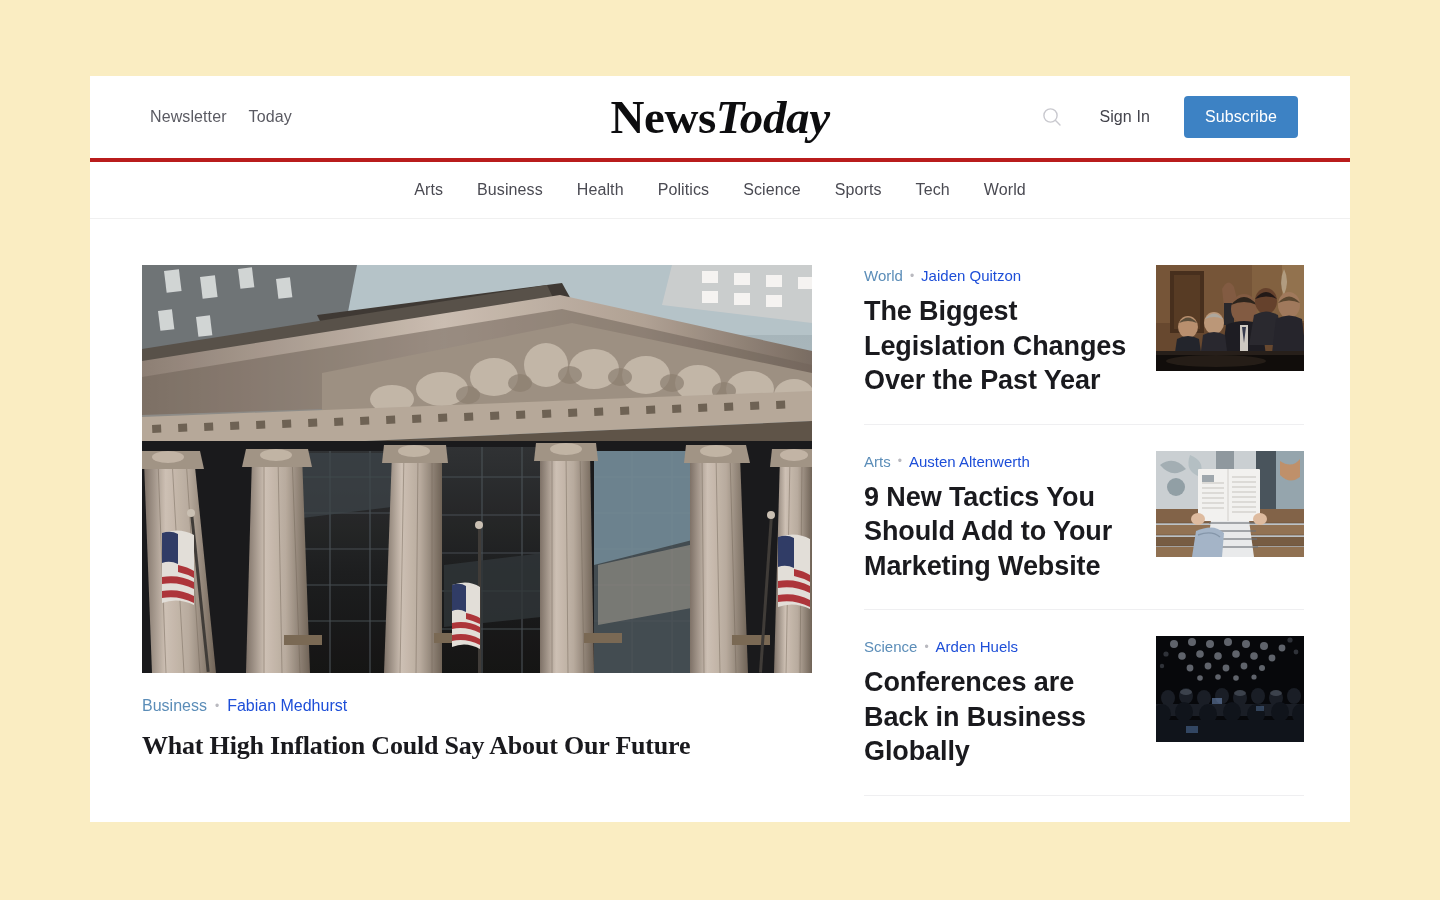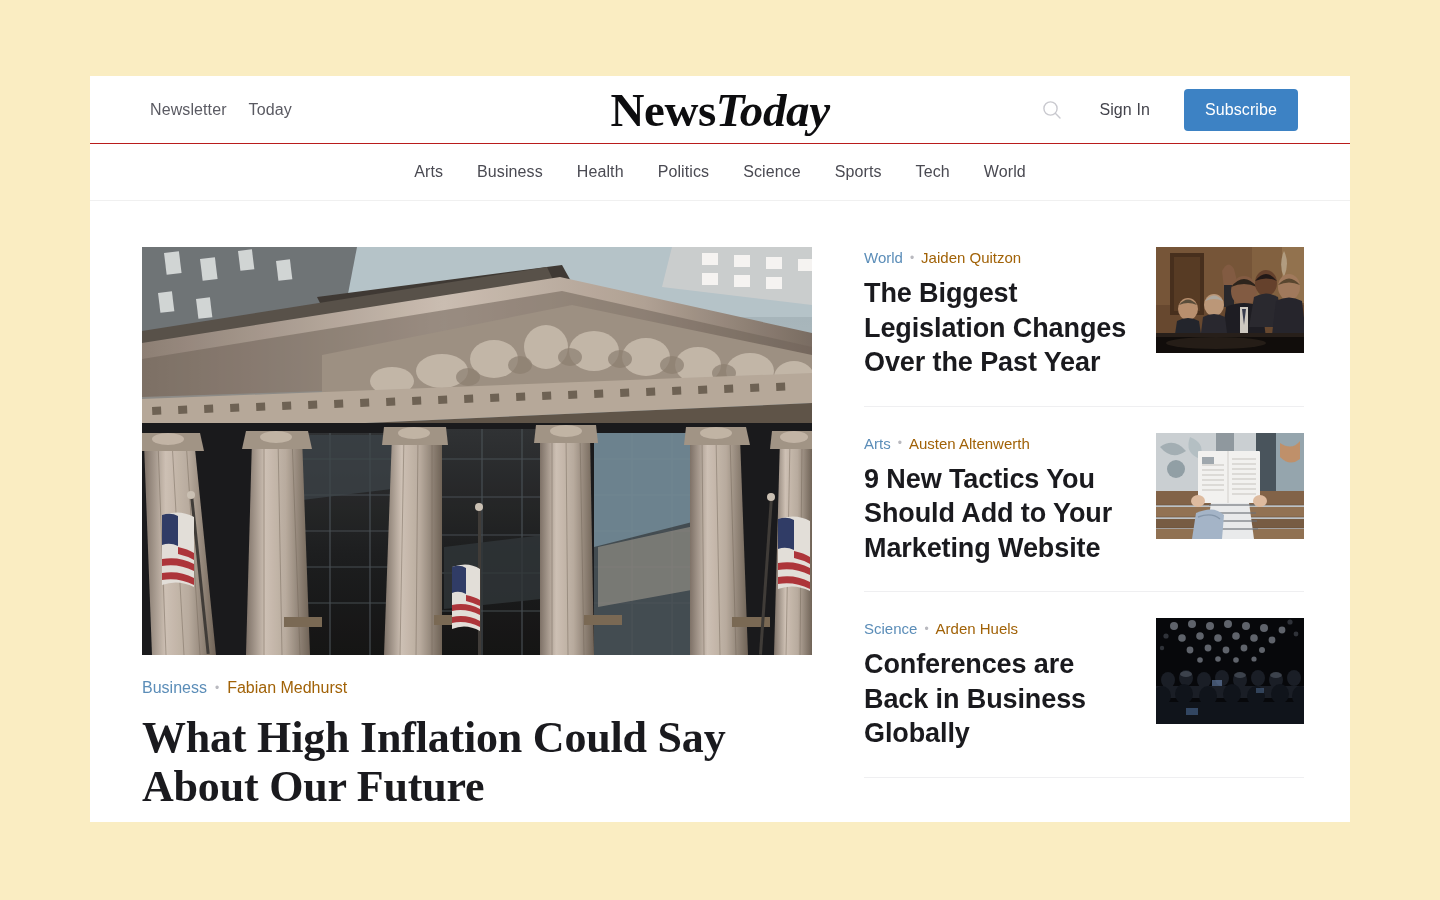--- a/index.html
+++ b/index.html
@@ -21,22 +21,22 @@
     left: 90px;
     top: 76px;
     width: 1260px;
     height: 746px;
     background: #ffffff;
   }
 
   
   .masthead {
     position: relative;
-    height: 68px;
-    border-bottom: 1px solid #b91c1c;
+    height: 86px;
+    border-bottom: 4px solid #b91c1c;
     display: flex;
     align-items: center;
   }
 
   .top-links {
     position: absolute;
     left: 60px;
     display: flex;
     gap: 22px;
   }
@@ -140,26 +140,26 @@
 
   .hero-meta {
     margin-top: 24px;
     font-size: 16px;
     display: flex;
     align-items: center;
     gap: 8px;
   }
   .cat-link { color: #5b8db8; cursor: pointer; }
   .meta-dot { color: #b9b9bf; font-size: 12px; }
-  .byline { color: #a16207; }
+  .byline { color: #1d4ed8; }
 
   .hero-title {
     margin-top: 16px;
     font-family: "Liberation Serif", serif;
-    font-size: 44px;
+    font-size: 26px;
     line-height: 1.12;
     color: #1a1a1e;
     letter-spacing: -.2px;
     max-width: 640px;
     cursor: pointer;
   }
 
   
   .sidebar { width: 440px; flex: none; }
 

